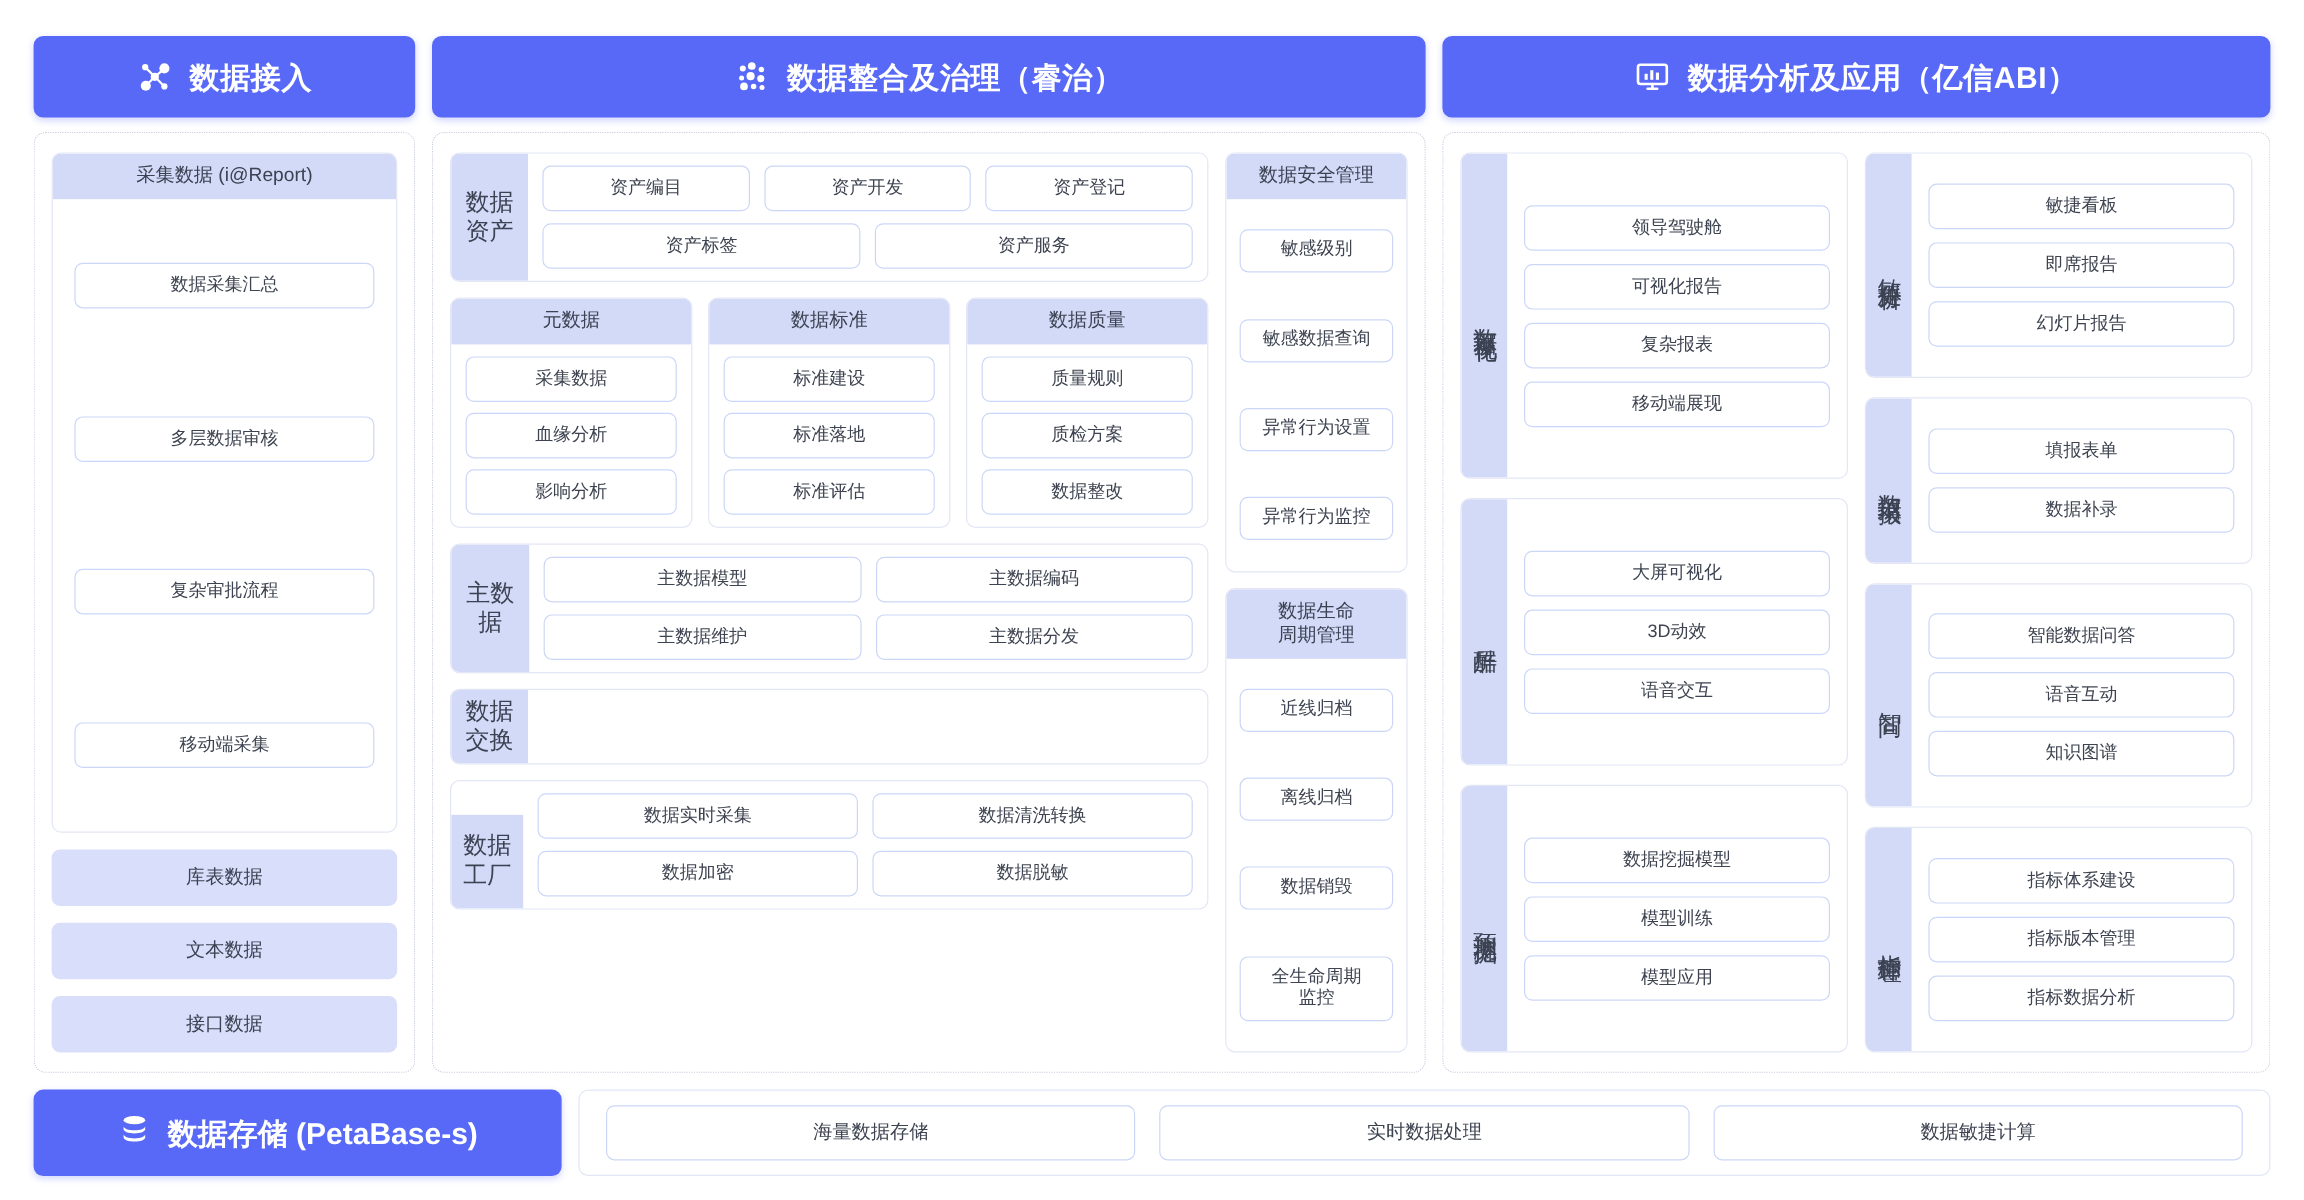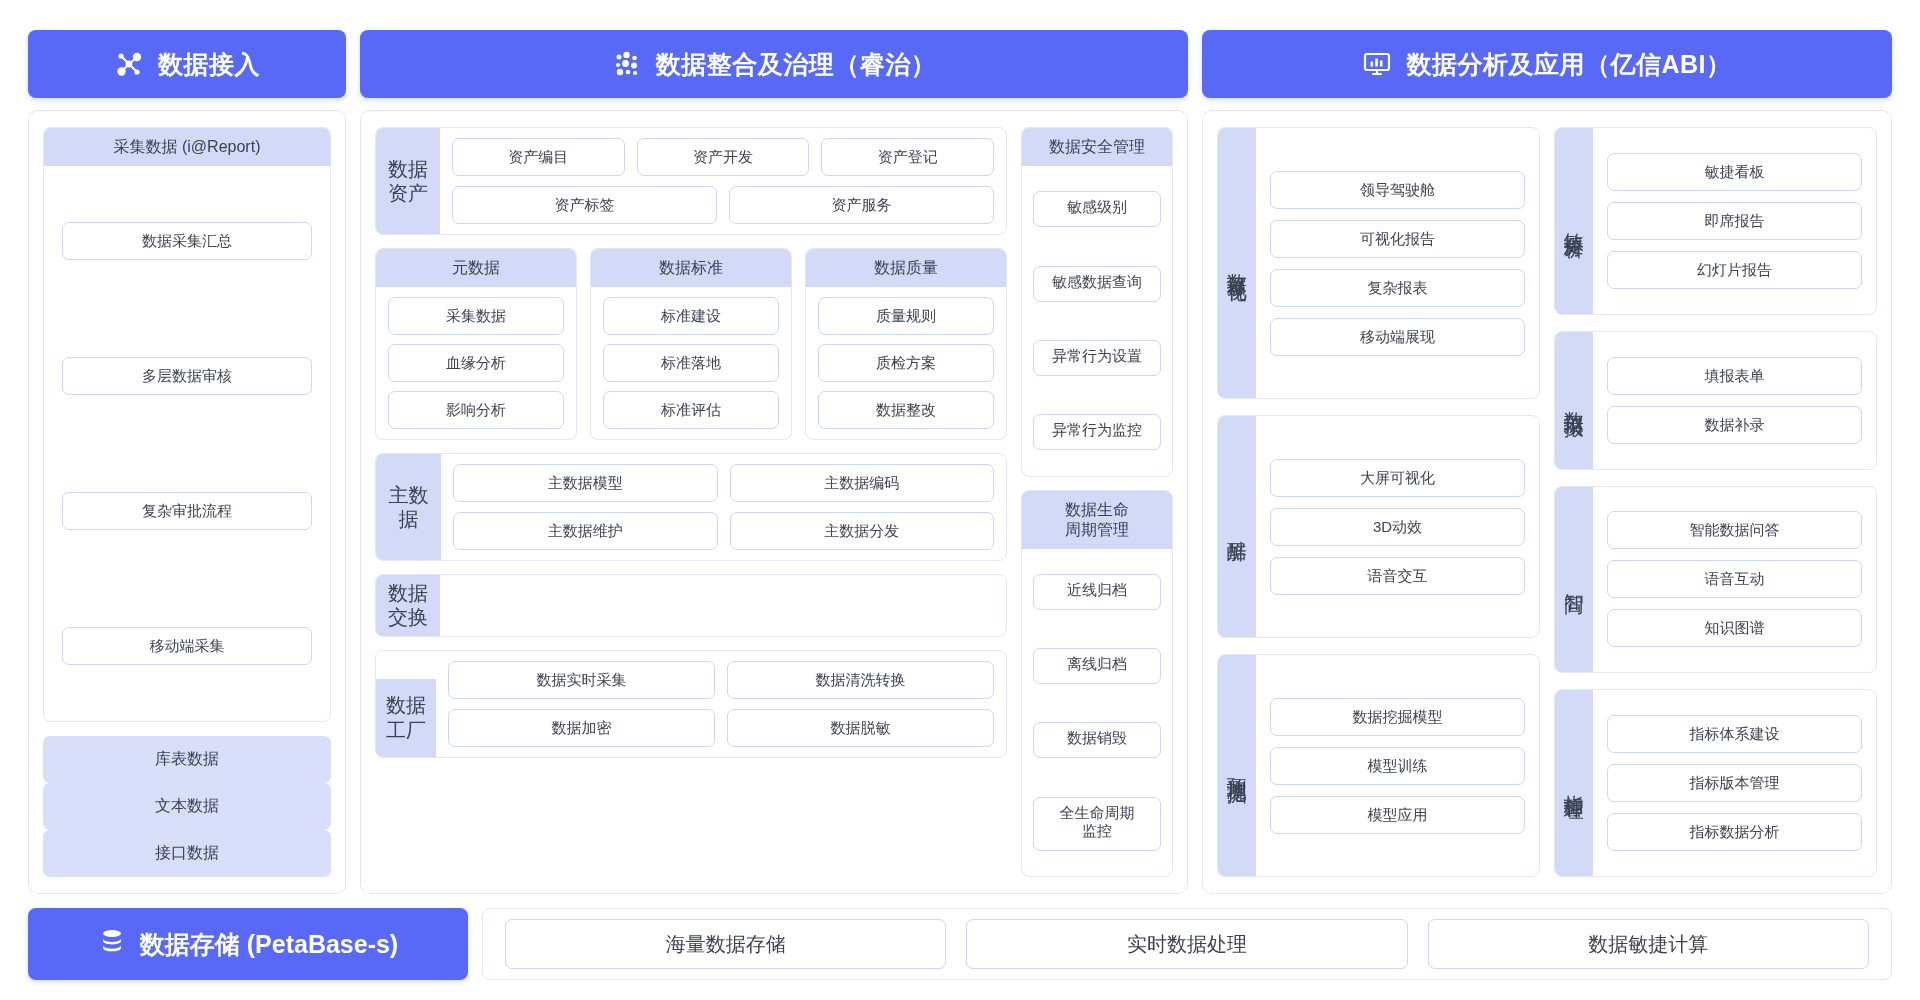--- a/index.html
+++ b/index.html
@@ -120,21 +120,21 @@
     display:flex;flex-direction:column;
     gap:10px;
     justify-content:center;
   }
   .srow{display:flex;gap:12px;}
   .srow > .pill{flex:1 1 0;}
 
   
   .c1-top{flex:1 1 auto;display:flex;flex-direction:column;}
   .c1-top .card-body{gap:20px;padding:18px 18px;}
-  .c1-bars{display:flex;flex-direction:column;flex:0 0 auto;}
+  .c1-bars{display:flex;flex-direction:column;gap:14px;flex:0 0 auto;}
 
   
   .c2-left{flex:1 1 auto;display:flex;flex-direction:column;gap:13px;min-width:0;}
   .c2-right{width:152px;flex:0 0 auto;display:flex;flex-direction:column;gap:13px;}
   .c2-right .card{flex:1 1 auto;}
   .c2-right .card-body{gap:12px;padding:12px 11px;}
   .c2-right .pill{font-size:15px;padding:8px 2px;font-family:Liberation Mono, monospace;}
 
   .trio{display:flex;gap:13px;}
   .trio > .card{flex:1 1 0;}
@@ -159,21 +159,21 @@
     display:flex;align-items:center;justify-content:center;gap:14px;
     font-size:25px;font-weight:bold;
     box-shadow:0 2px 5px rgba(88,105,247,.25);
   }
   .store-body{
     flex:1 1 auto;
     border:1px solid #e3e7f5;border-radius:8px;background:#fff;
     display:flex;align-items:center;gap:20px;
     padding:0 22px;
   }
-  .store-body .pill{flex:1 1 0;font-size:20px;padding:12px 6px;}
+  .store-body .pill{flex:1 1 0;font-size:16px;padding:12px 6px;}
 </style>
 </head>
 <body>
 
 <div class="page">
 
   <div class="headers">
 
     <div class="hdr hdr-1">
       <span class="ico">

